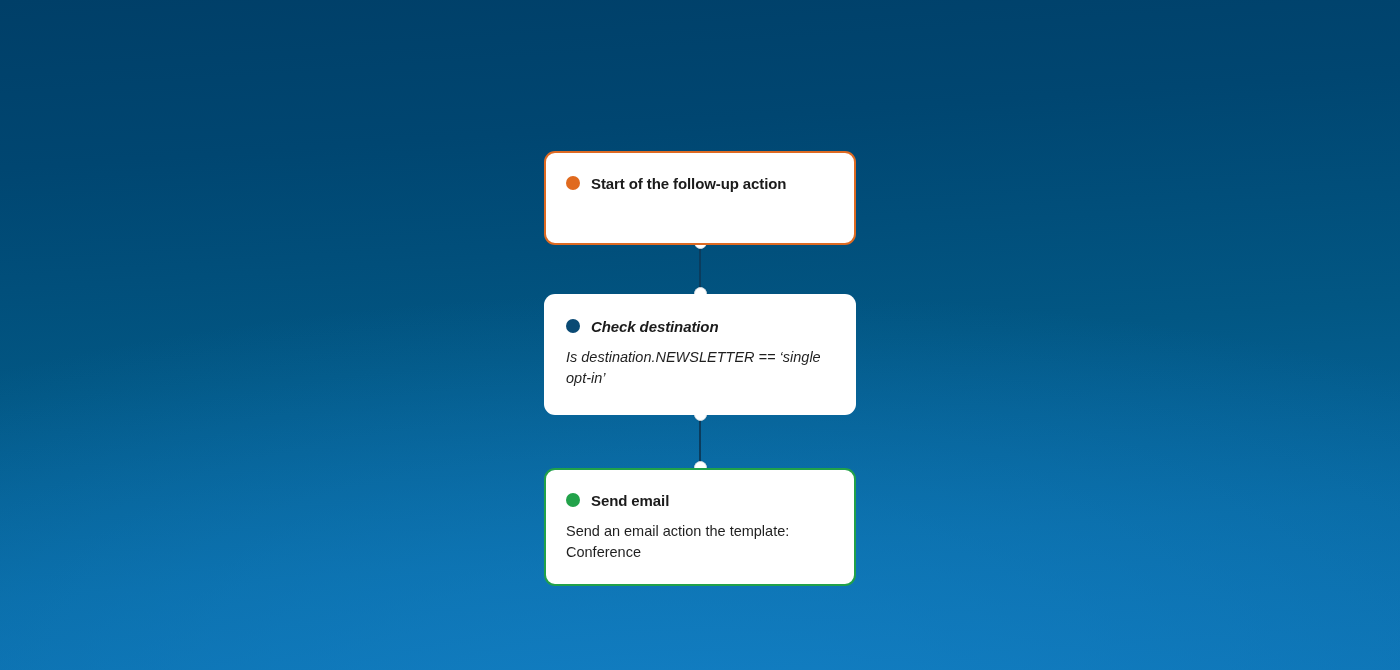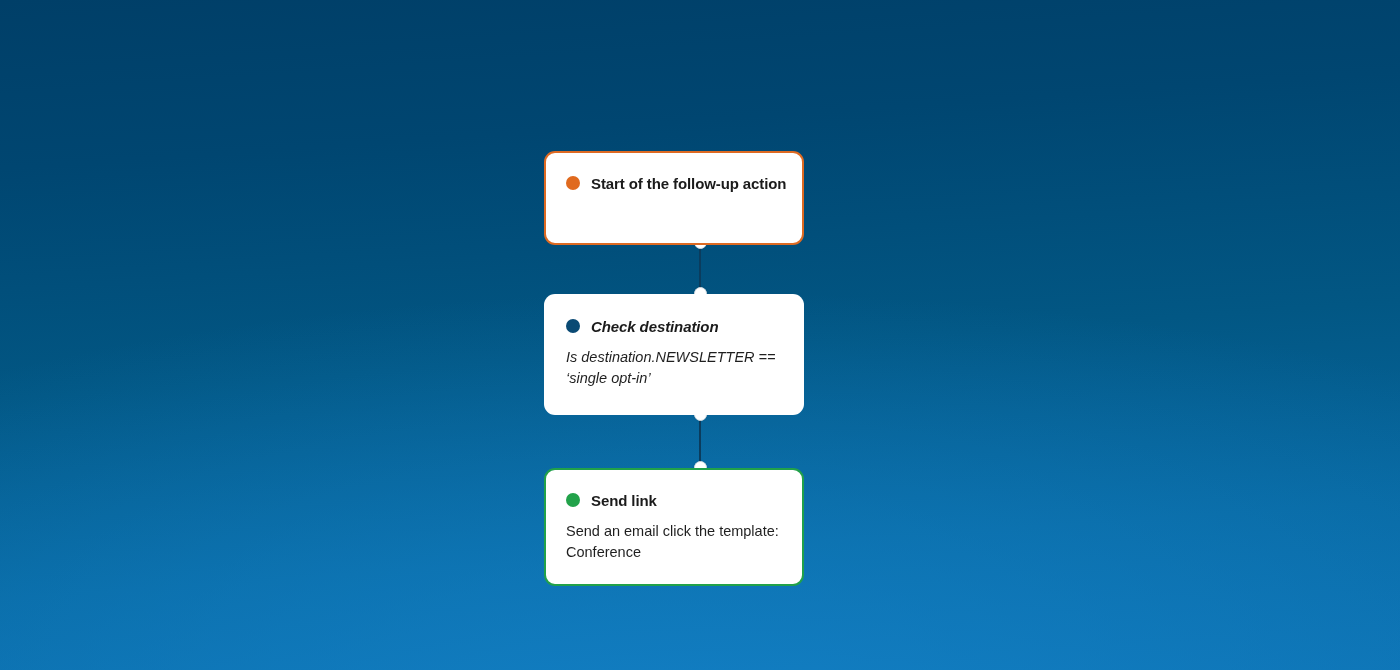--- a/index.html
+++ b/index.html
@@ -29,21 +29,21 @@
   #flow {
     position: absolute;
     left: 544px;
     top: 151px;
     width: 312px;
   }
 
   
   .node {
     position: absolute;
-    width: 260px;
+    width: 312px;
     box-sizing: border-box;
     background: #ffffff;
     border-radius: 11px;
     border: 2px solid transparent;
     padding: 20px 20px 18px 20px;
   }
   .node.accent-orange { border-color: #de6a22; }
   .node.accent-navy   { border-color: rgba(255,255,255,0); box-shadow: 0 0 0 0 rgba(0,0,0,0); }
   .node.accent-green  { border-color: #21a14a; }
 
@@ -135,19 +135,19 @@
       <div class="node-header">
         <span class="node-dot dot-navy"></span>
         <span class="node-title">Check destination</span>
       </div>
       <div class="node-desc">Is destination.NEWSLETTER == ‘single opt-in’</div>
     </div>
 
     <div class="node accent-green" id="node-action">
       <div class="node-header">
         <span class="node-dot dot-green"></span>
-        <span class="node-title">Send link</span>
+        <span class="node-title">Send email</span>
       </div>
-      <div class="node-desc">Send an email click the template: Conference</div>
+      <div class="node-desc">Send an email action the template: Conference</div>
     </div>
 
   </div>
 </div>
 
 </body></html>

